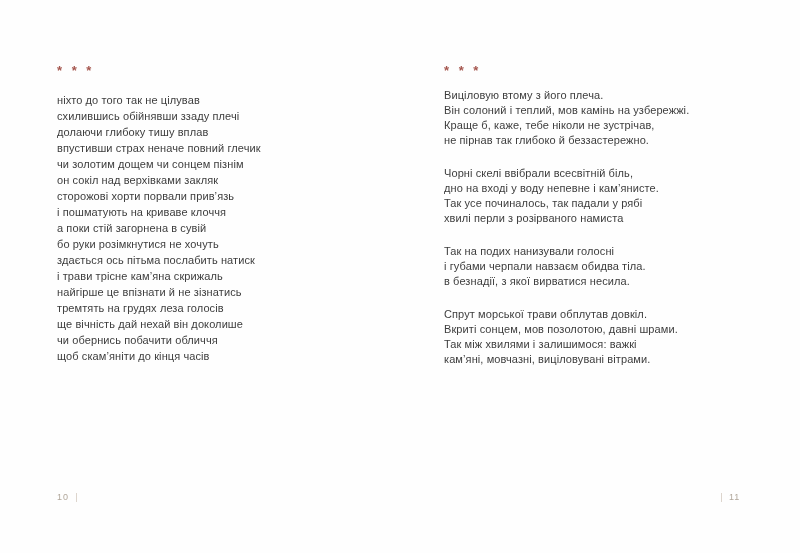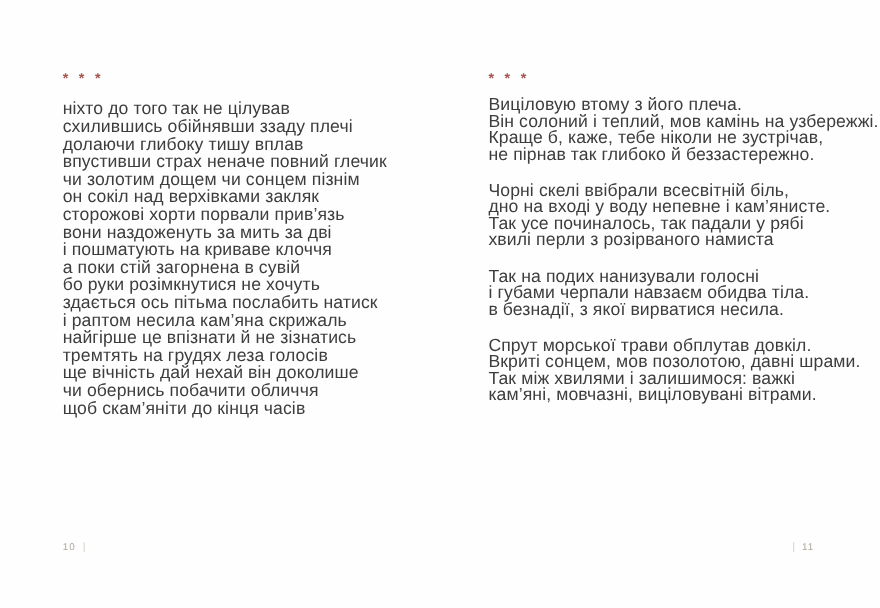--- a/index.html
+++ b/index.html
@@ -26,21 +26,21 @@
     font-size: 13px;
     font-weight: bold;
     letter-spacing: 3px;
     color: #a5564e;
   }
   .page-left  .section-marker { left: 57px; }
   .page-right .section-marker { left: 44px; }
   .poem {
     position: absolute;
     color: #3d3d3d;
-    font-size: 16px;
+    font-size: 11px;
   }
   .page-left .poem {
     left: 57px; top: 92px;
     line-height: 16px;
   }
   .page-right .poem {
     left: 44px; top: 88px;
     line-height: 15px;
   }
   .poem-line { white-space: nowrap; letter-spacing: 0.1px; }
@@ -72,26 +72,25 @@
   <div class="page page-left">
     <div class="section-marker">* * *</div>
     <div class="poem">
       <div class="poem-line">ніхто до того так не цілував</div>
       <div class="poem-line">схилившись обійнявши ззаду плечі</div>
       <div class="poem-line">долаючи глибоку тишу вплав</div>
       <div class="poem-line">впустивши страх неначе повний глечик</div>
       <div class="poem-line">чи золотим дощем чи сонцем пізнім</div>
       <div class="poem-line">он сокіл над верхівками закляк</div>
       <div class="poem-line">сторожові хорти порвали прив’язь</div>
-      <div class="poem-line">вони наздоженуть за мить за дві</div>
       <div class="poem-line">і пошматують на криваве клоччя</div>
       <div class="poem-line">а поки стій загорнена в сувій</div>
       <div class="poem-line">бо руки розімкнутися не хочуть</div>
       <div class="poem-line">здається ось пітьма послабить натиск</div>
-      <div class="poem-line">і раптом несила кам’яна скрижаль</div>
+      <div class="poem-line">і трави трісне кам’яна скрижаль</div>
       <div class="poem-line">найгірше це впізнати й не зізнатись</div>
       <div class="poem-line">тремтять на грудях леза голосів</div>
       <div class="poem-line">ще вічність дай нехай він доколише</div>
       <div class="poem-line">чи обернись побачити обличчя</div>
       <div class="poem-line">щоб скам’яніти до кінця часів</div>
     </div>
     <div class="folio">10</div>
     <div class="page-edge-tick"></div>
   </div>
 

